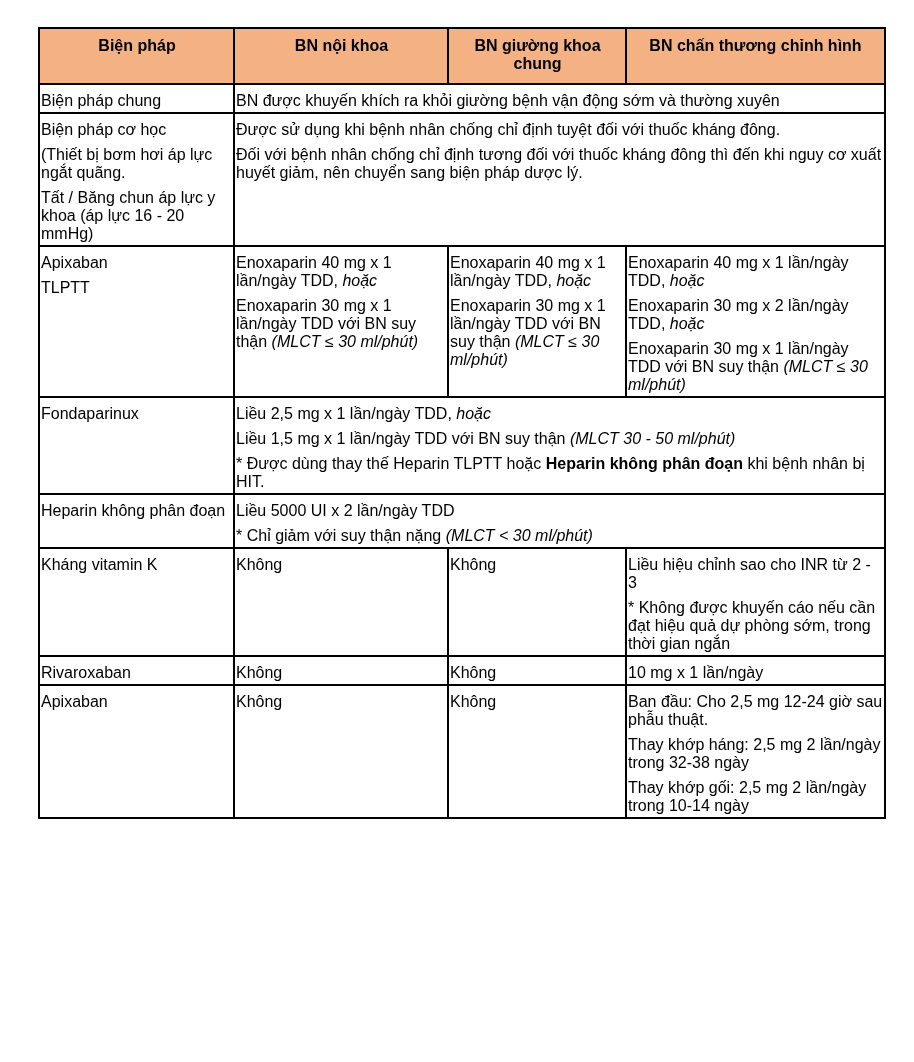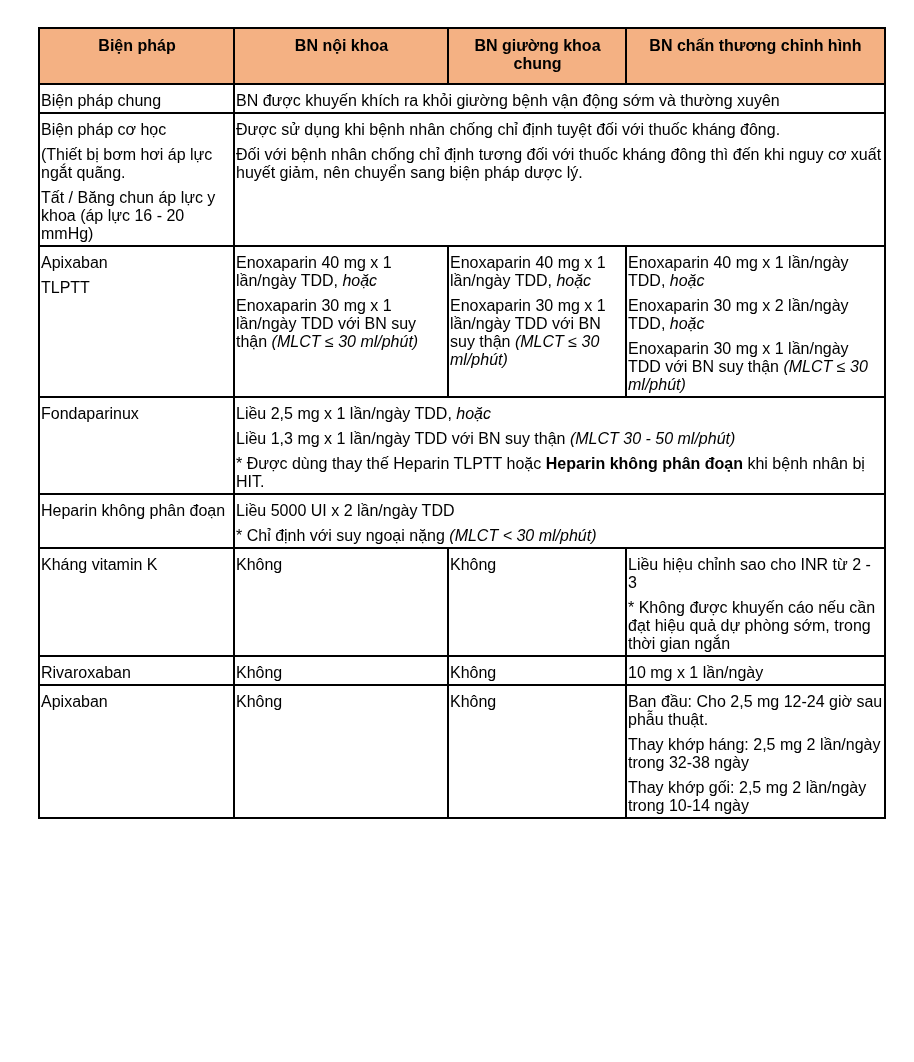--- a/index.html
+++ b/index.html
@@ -77,32 +77,32 @@
         <div class="p"><span>Enoxaparin 30 mg x 1 lần/ngày TDD với BN suy thận </span><i>(MLCT ≤ 30 ml/phút)</i></div>
       </td>
     </tr>
 
     <tr>
       <td class="label">
           <div class="p">Fondaparinux</div>
         </td>
       <td colspan="3">
         <div class="p"><span>Liều 2,5 mg x 1 lần/ngày TDD, </span><i>hoặc</i></div>
-        <div class="p"><span>Liều 1,3 mg x 1 lần/ngày TDD với BN suy thận </span><i>(MLCT 30 - 50 ml/phút)</i></div>
+        <div class="p"><span>Liều 1,5 mg x 1 lần/ngày TDD với BN suy thận </span><i>(MLCT 30 - 50 ml/phút)</i></div>
         <div class="p"><span>* Được dùng thay thế Heparin TLPTT hoặc </span><b>Heparin không phân đoạn</b><span> khi bệnh nhân bị HIT.</span></div>
       </td>
     </tr>
 
     <tr>
       <td class="label">
           <div class="p">Heparin không phân đoạn</div>
         </td>
       <td colspan="3">
         <div class="p">Liều 5000 UI x 2 lần/ngày TDD</div>
-        <div class="p"><span>* Chỉ định với suy ngoại nặng </span><i>(MLCT &lt; 30 ml/phút)</i></div>
+        <div class="p"><span>* Chỉ giảm với suy thận nặng </span><i>(MLCT &lt; 30 ml/phút)</i></div>
       </td>
     </tr>
 
     <tr>
       <td class="label">
           <div class="p">Kháng vitamin K</div>
         </td>
       <td>
           <div class="p">Không</div>
         </td>

